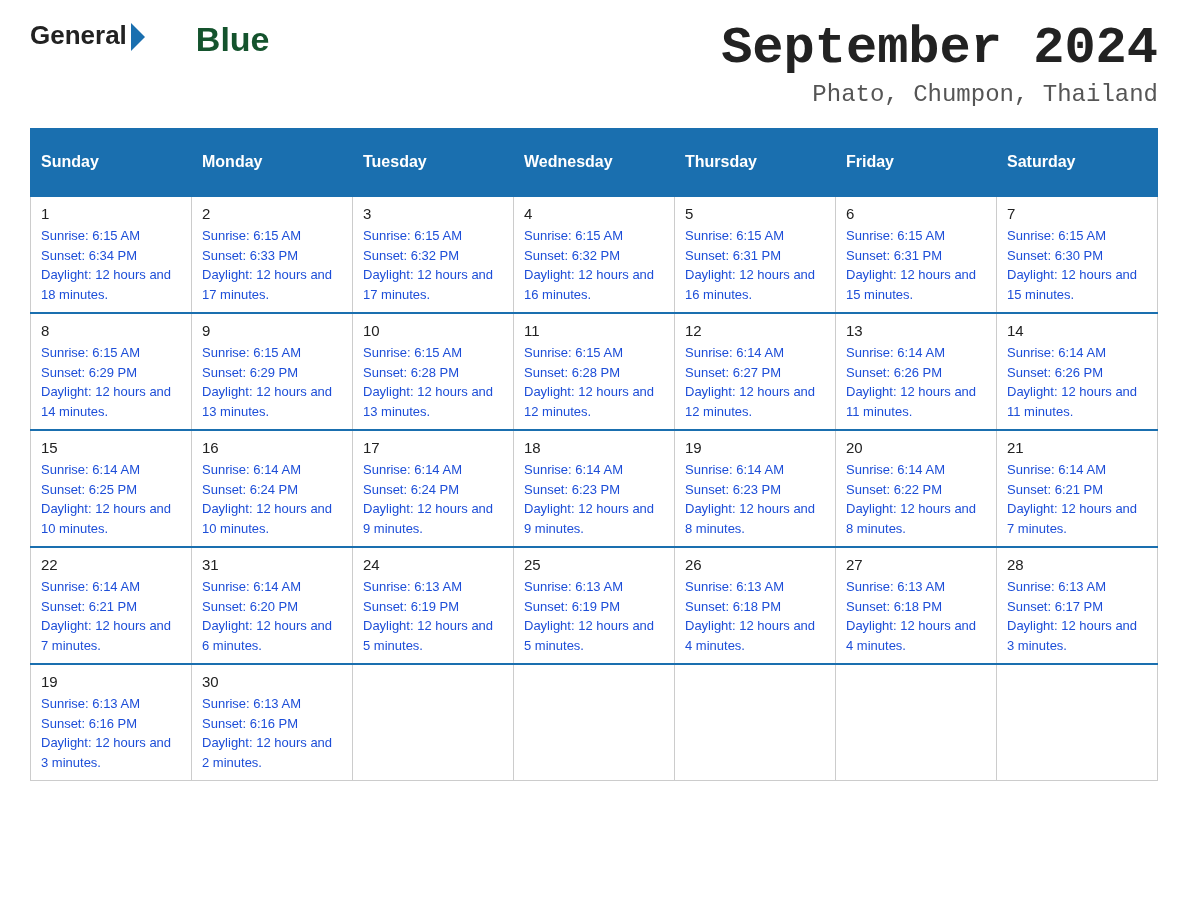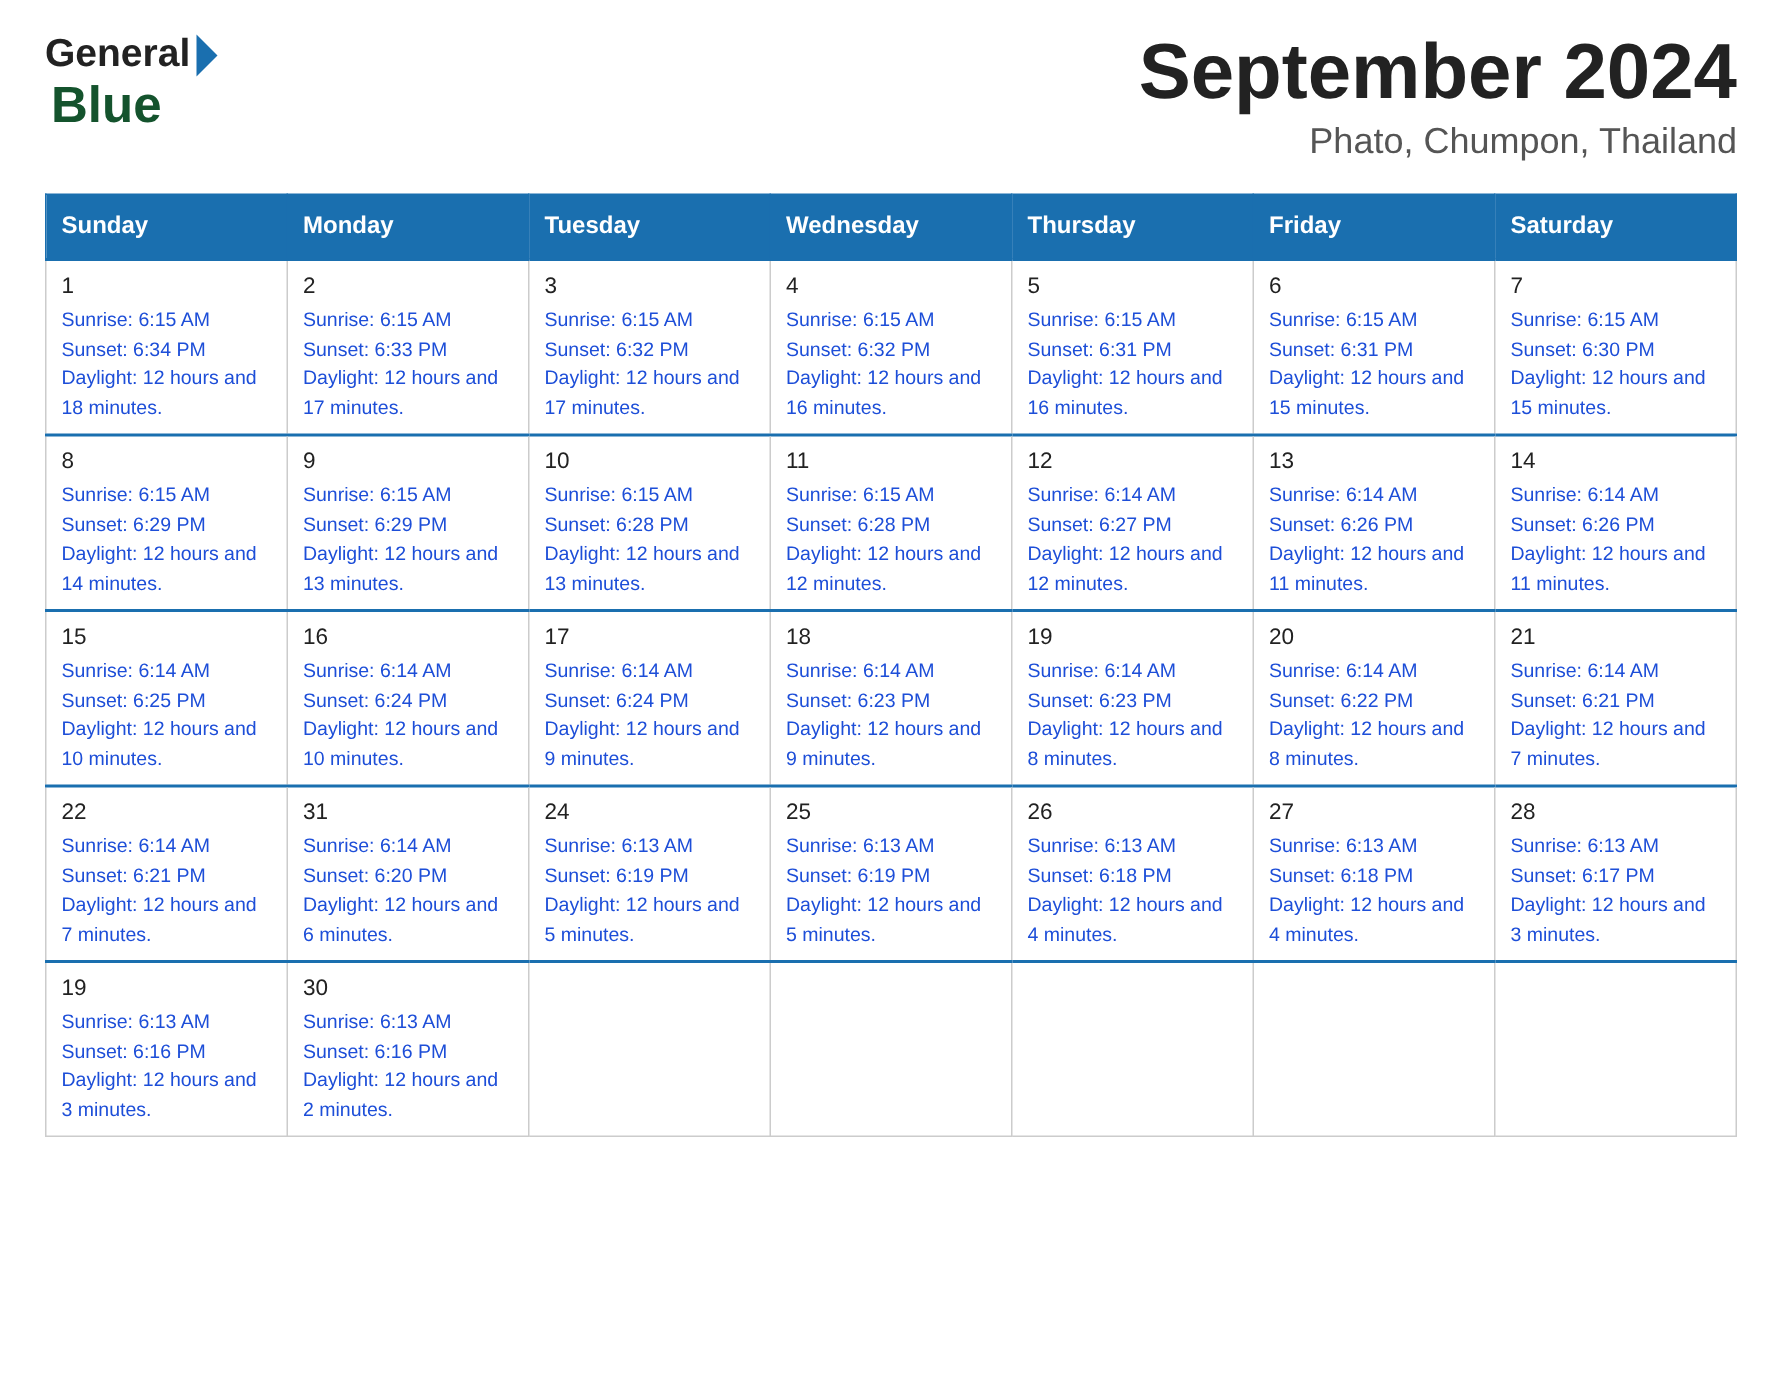--- a/index.html
+++ b/index.html
@@ -11,22 +11,23 @@
       min-height: 918px;
     }
     .header-section {
       display: flex;
       justify-content: space-between;
       align-items: flex-start;
       margin-bottom: 20px;
     }
     .logo {
       display: flex;
-      flex-direction: column;
+      flex-direction: row;
       align-items: flex-start;
+      gap: 47px;
     }
     .logo-top {
       display: flex;
       align-items: center;
     }
     .logo-text-general {
       font-size: 26px;
       font-weight: bold;
       color: #222;
     }
@@ -40,20 +41,21 @@
       margin-top: 2px;
     }
     .logo-text-blue {
       font-size: 34px;
       font-weight: bold;
       color: #14532d;
       margin-left: 4px;
     }
     .title-section {
       text-align: right;
+      font-family: Liberation Mono, monospace;
     }
     .calendar-title {
       font-size: 52px;
       font-weight: bold;
       color: #222;
       line-height: 1.1;
     }
     .calendar-subtitle {
       font-size: 24px;
       color: #555;
@@ -62,21 +64,21 @@
     table {
       width: 100%;
       border-collapse: collapse;
       table-layout: fixed;
     }
     .col-header {
       background-color: #1a6faf;
       color: #fff;
       font-size: 16px;
       font-weight: bold;
-      padding: 12px 10px;
+      padding: 24px 10px;
       text-align: left;
       border: 1px solid #1a6faf;
     }
     .day-cell {
       vertical-align: top;
       padding: 8px 10px;
       border: 1px solid #ccc;
       border-top: 2px solid #1a6faf;
       font-size: 13px;
       color: #333;

